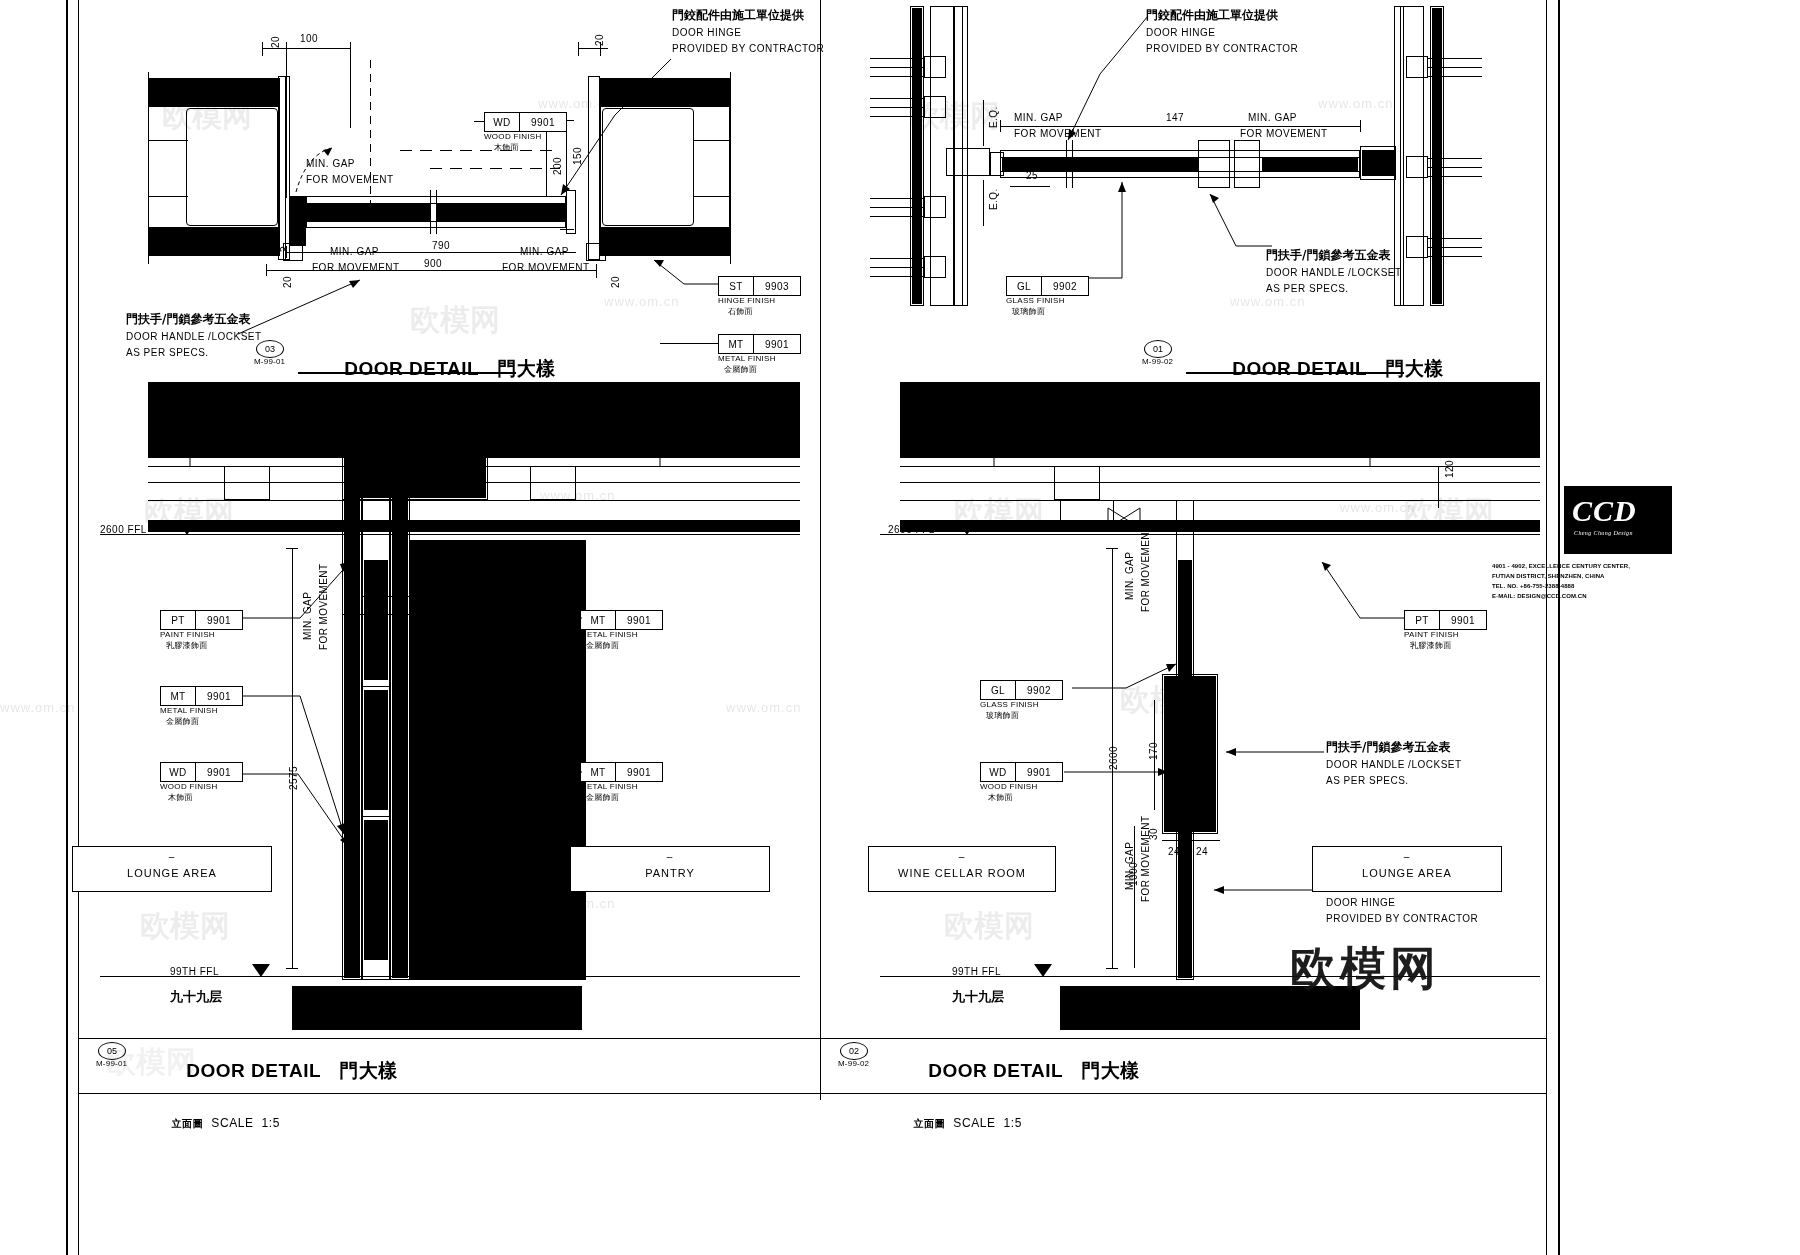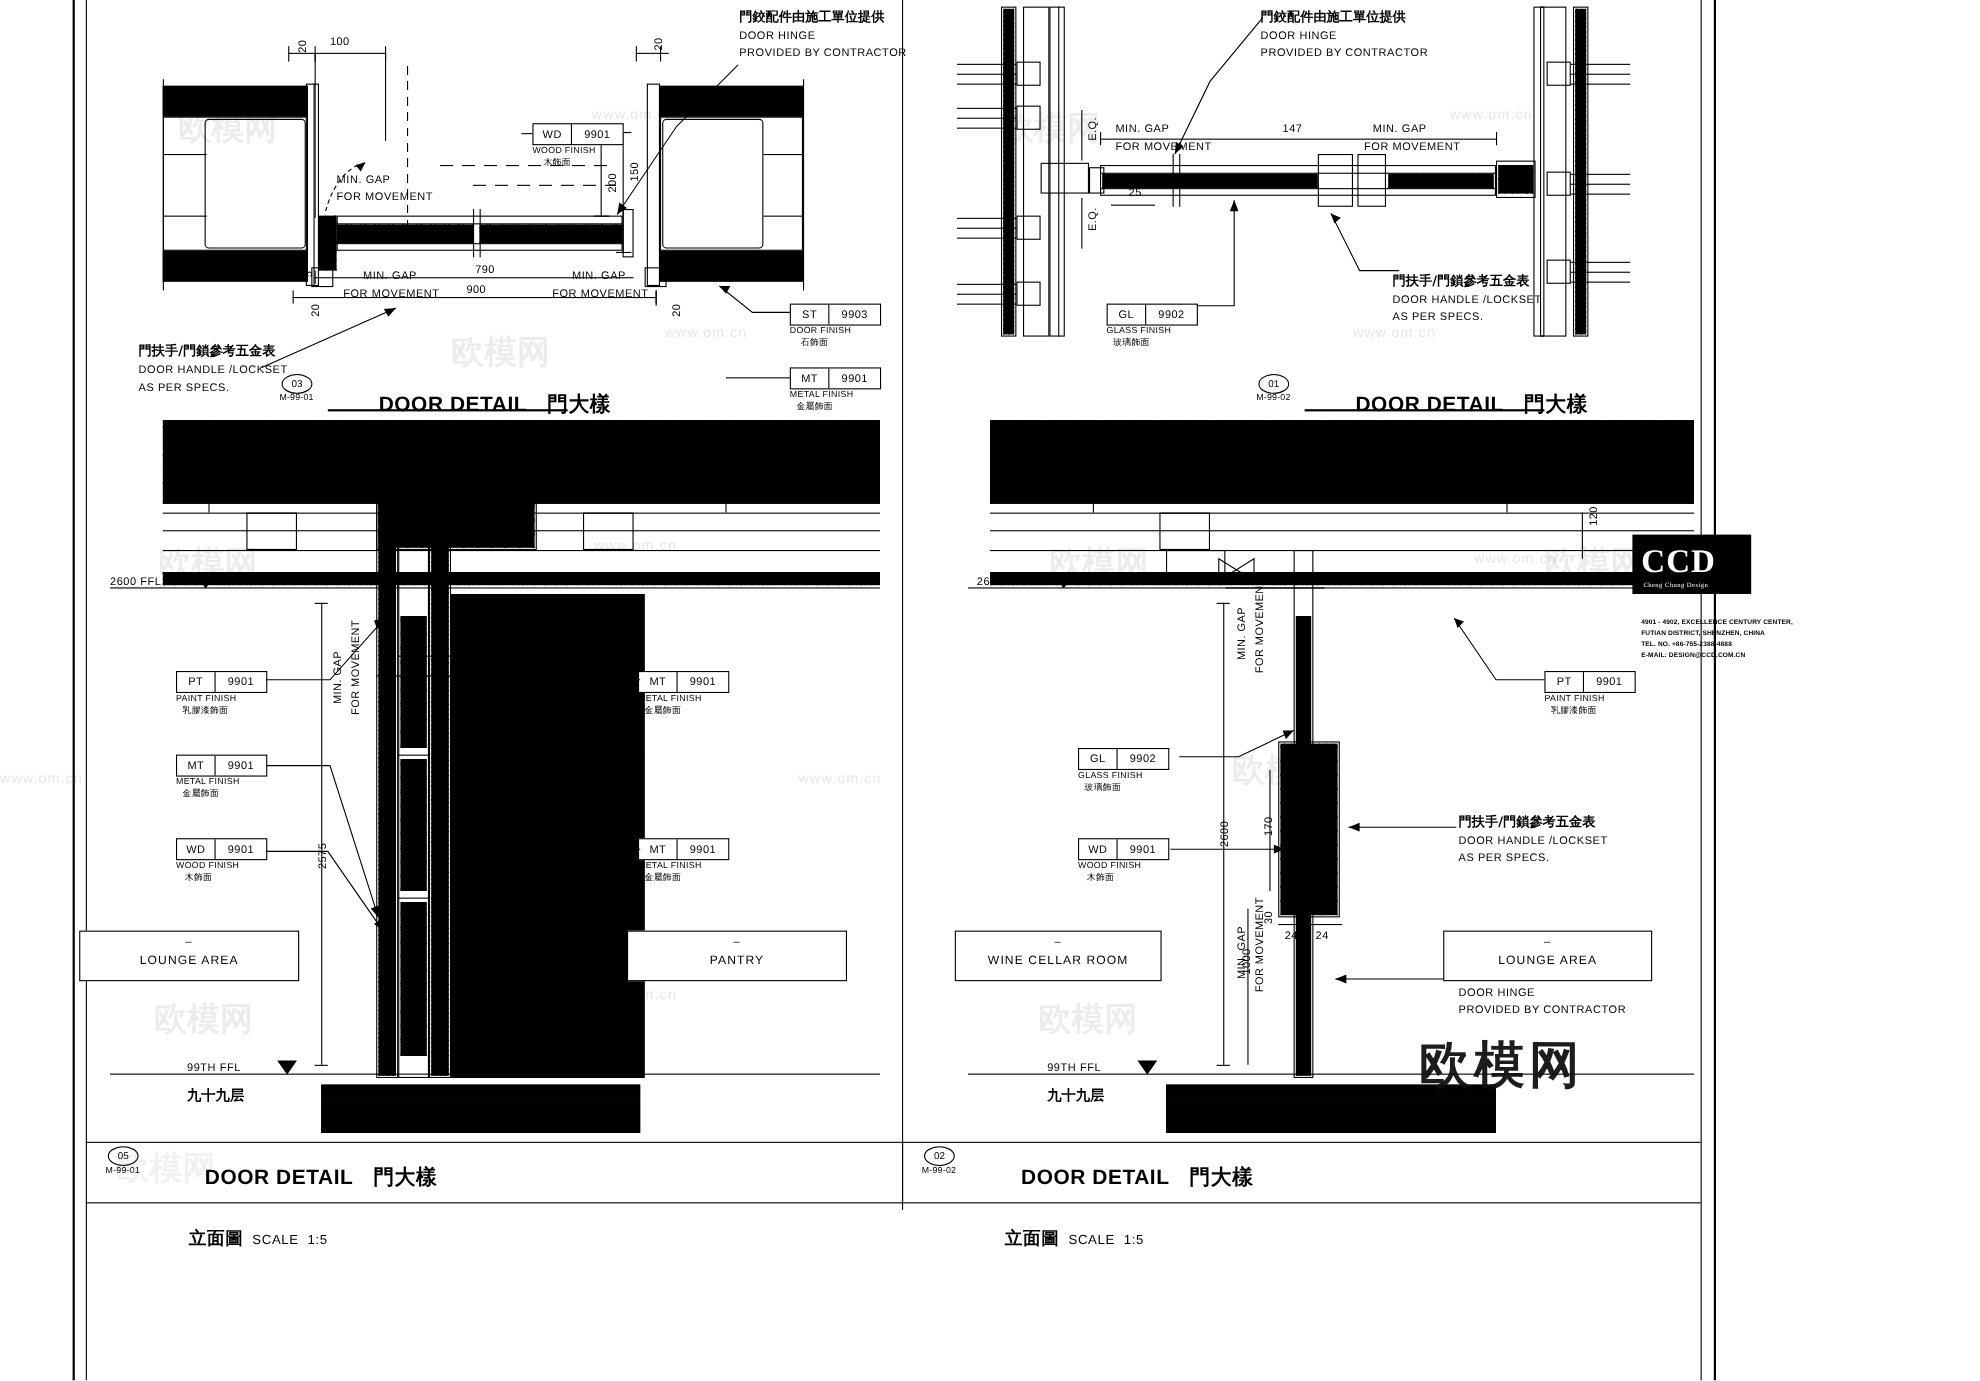--- a/index.html
+++ b/index.html
@@ -60,21 +60,21 @@
   
   .dtitle{position:absolute;display:flex;align-items:flex-start;}
   .dtitle .bub{width:44px;height:30px;position:relative;flex:0 0 auto;}
   .dtitle .bub .circ{position:absolute;left:2px;top:0;width:26px;height:16px;
         border:1px solid #000;border-radius:50%;display:flex;align-items:center;
         justify-content:center;font-size:9px;background:#fff;}
   .dtitle .bub .sheetno{position:absolute;left:0;top:17px;font-size:8px;letter-spacing:.2px;}
   .dtitle .txt .l1{font-size:19px;font-weight:bold;letter-spacing:.5px;line-height:1;white-space:pre;}
   .dtitle .txt .l1 .cnbig{font-family:"DejaVu Sans",sans-serif;font-size:19px;}
   .dtitle .txt .l2{font-size:12px;letter-spacing:.6px;margin-top:3px;white-space:pre;}
-  .dtitle .txt .l2 .cnm{font-family:"DejaVu Sans",sans-serif;font-size:16px;font-weight:bold;}
+  .dtitle .txt .l2 .cnm{font-family:"DejaVu Sans",sans-serif;font-size:10px;font-weight:bold;}
   .ul{position:absolute;height:2px;background:#000;}
 
   
   .tri{position:absolute;width:0;height:0;border-left:9px solid transparent;
        border-right:9px solid transparent;border-top:13px solid #000;}
 
   
   .wm{position:absolute;color:#000;opacity:.07;font-family:"DejaVu Sans",sans-serif;
       font-weight:bold;pointer-events:none;white-space:pre;}
   .wmt{position:absolute;color:#000;opacity:.10;font-family:"Liberation Sans",sans-serif;
@@ -196,21 +196,21 @@
     <div class="c2">9901</div>
   </div>
   <div class="tagcap" style="left:484px;top:132px;">WOOD FINISH</div>
   <div class="tagcap cn9" style="left:494px;top:142px;">木飾面</div>
   <div class="ln hl" style="left:474px;top:121px;width:10px;"></div>
 
   <div class="tag" style="left:718px;top:276px;">
     <div class="c1">ST</div>
     <div class="c2">9903</div>
   </div>
-  <div class="tagcap" style="left:718px;top:296px;">DOOR FINISH</div>
+  <div class="tagcap" style="left:718px;top:296px;">HINGE FINISH</div>
   <div class="tagcap cn9" style="left:728px;top:306px;">石飾面</div>
   <svg style="position:absolute;left:648px;top:250px;width:74px;height:40px">
     <path d="M70 34 L36 34 L6 10" stroke="#000" fill="none" stroke-width="1"></path>
     <path d="M6 10 l10 0 l-4 7 z" fill="#000"></path>
   </svg>
 
   <div class="tag" style="left:718px;top:334px;">
     <div class="c1">MT</div>
     <div class="c2">9901</div>
   </div>
@@ -641,21 +641,21 @@
     <div class="txt">
       <div class="l1">
         <span>DOOR DETAIL</span><span class="cnbig" style="padding-left:18px;">門大樣</span>
       </div>
       <div class="l2">
         <span class="cnm">立面圖</span><span style="padding-left:8px;">SCALE  1:5</span>
       </div>
     </div>
   </div>
 
-  <div class="logo" style="left:1484px;top:486px;width:108px;height:54px;">
+  <div class="logo" style="left:1564px;top:486px;width:108px;height:68px;font-style:italic;">
     <div class="lt" style="left:8px;top:8px;font-size:30px;letter-spacing:1px;color:#fff;">CCD</div>
     <div class="lt" style="left:10px;top:44px;font-size:6px;letter-spacing:.4px;color:#fff;font-weight:normal;">Cheng Chung Design</div>
   </div>
   <div class="logoinfo" style="left:1492px;top:562px;">4901 - 4902, EXCELLENCE CENTURY CENTER,</div>
   <div class="logoinfo" style="left:1492px;top:572px;">FUTIAN DISTRICT, SHENZHEN, CHINA</div>
   <div class="logoinfo" style="left:1492px;top:582px;">TEL. NO. +86-755-2388-4888</div>
   <div class="logoinfo" style="left:1492px;top:592px;">E-MAIL: DESIGN@CCD.COM.CN</div>
 
   <div class="wm" style="left:162px;top:96px;font-size:30px;">欧模网</div>
   <div class="wm" style="left:910px;top:96px;font-size:30px;">欧模网</div>

